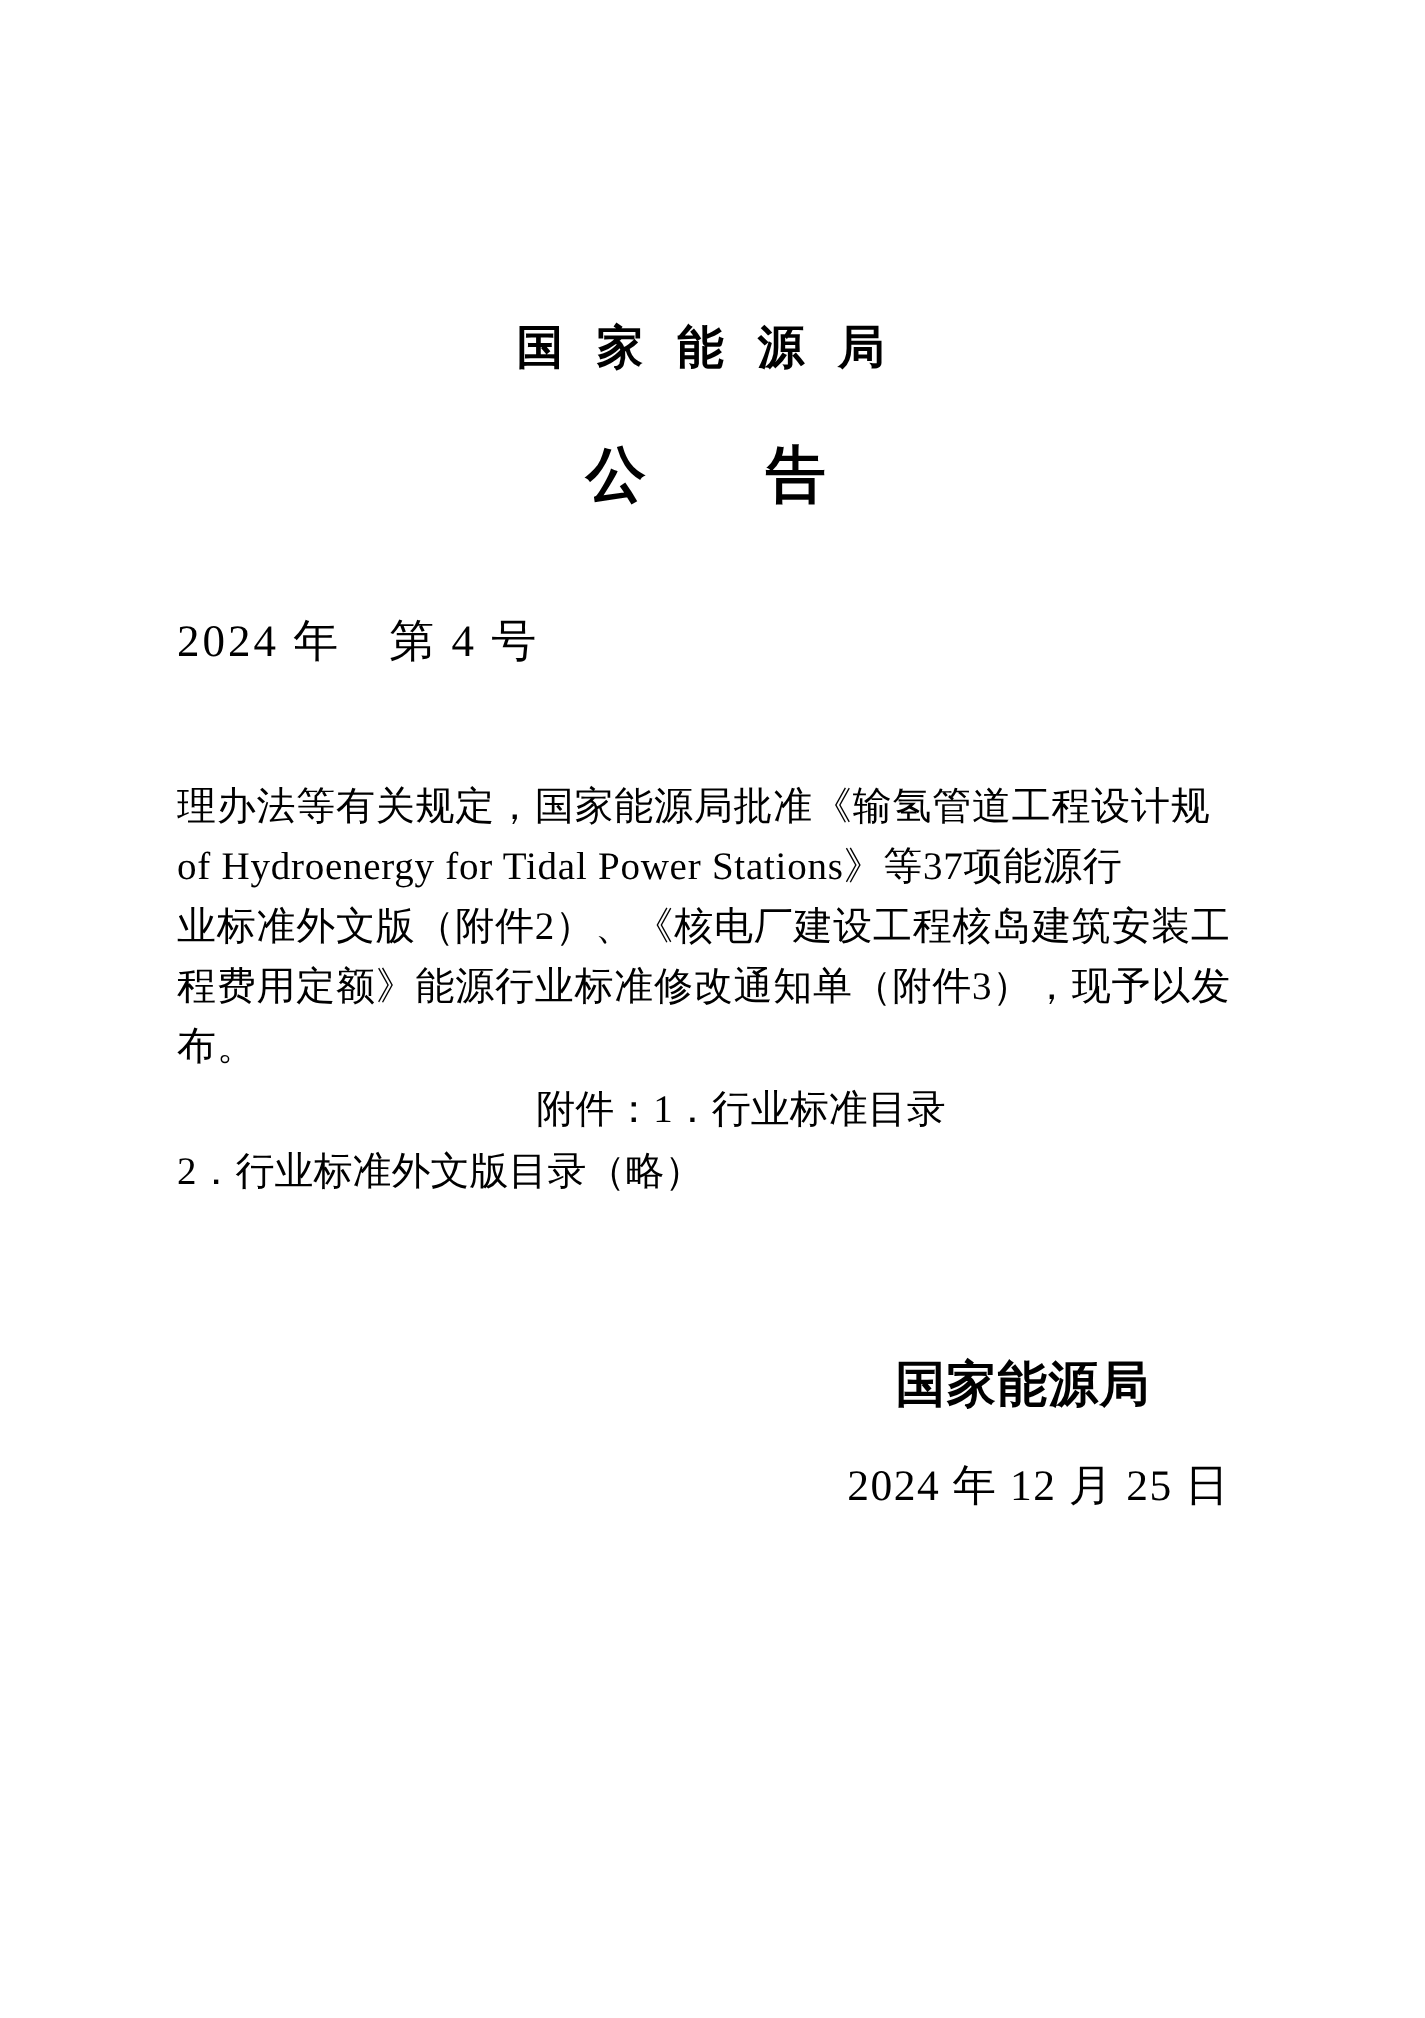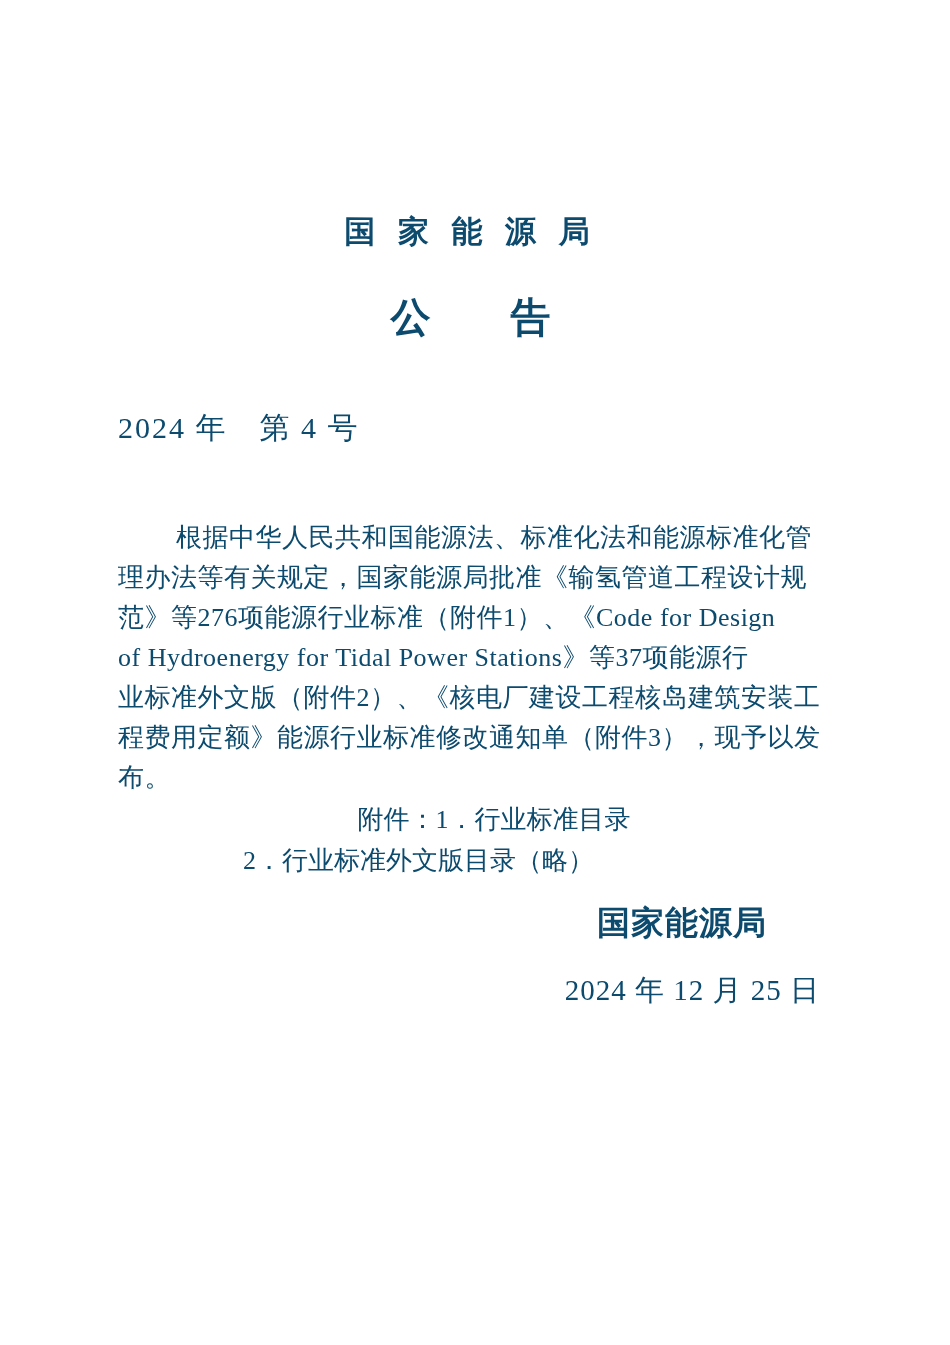--- a/index.html
+++ b/index.html
@@ -3,21 +3,21 @@
 <meta charset="utf-8">
 <style>
   * { margin: 0; padding: 0; box-sizing: border-box; }
   html, body { background: #ffffff; }
   .page {
     position: relative;
     width: 950px;
     height: 1345px;
     margin: 0 auto;
     background: #ffffff;
-    color: #0c4a6e;
+    color: #000000;
     overflow: hidden;
     font-family: "Liberation Serif", "DejaVu Serif", serif;
   }
   .content {
     padding: 0 127px 0 118px;
   }
   .agency-title {
     margin-top: 214px;
     text-align: center;
     font-family: "Liberation Sans", "DejaVu Sans", sans-serif;
@@ -51,21 +51,21 @@
     letter-spacing: 0.5px;
   }
   .body-line { white-space: pre; }
   .body-line.indent { text-indent: 58px; }
   .attachments {
     font-size: 26px;
     line-height: 41px;
     margin-top: 1px;
   }
   .attachment-line-1 { margin-left: 47px; white-space: pre; text-align: center; }
-  .attachment-line-2 { margin-left: 125px; white-space: pre; }
+  .attachment-line-2 { white-space: pre; }
   .sig-agency {
     position: absolute;
     top: 901px;
     right: 183px;
     font-family: Liberation Sans, sans-serif;
     font-size: 33px;
     font-weight: bold;
     letter-spacing: 1px;
     white-space: pre;
   }
@@ -84,23 +84,21 @@
 <div class="page">
   <div class="content">
 
     <div class="agency-title">国 家 能 源 局</div>
 
     <div class="doc-type">公　　告</div>
 
     <div class="issue-number">2024 年　第 4 号</div>
 
     <div class="body-paragraph">
-      <div class="body-line indent">根据中华人民共和国能源法、标准化法和能源标准化管</div>
       <div class="body-line">理办法等有关规定，国家能源局批准《输氢管道工程设计规</div>
-      <div class="body-line">范》等276项能源行业标准（附件1）、《Code for Design</div>
       <div class="body-line">of Hydroenergy for Tidal Power Stations》等37项能源行</div>
       <div class="body-line">业标准外文版（附件2）、《核电厂建设工程核岛建筑安装工</div>
       <div class="body-line">程费用定额》能源行业标准修改通知单（附件3），现予以发</div>
       <div class="body-line">布。</div>
     </div>
 
     <div class="attachments">
       <div class="attachment-line-1"><span>附件：</span><span>1．行业标准目录</span></div>
       <div class="attachment-line-2">2．行业标准外文版目录（略）</div>
     </div>

